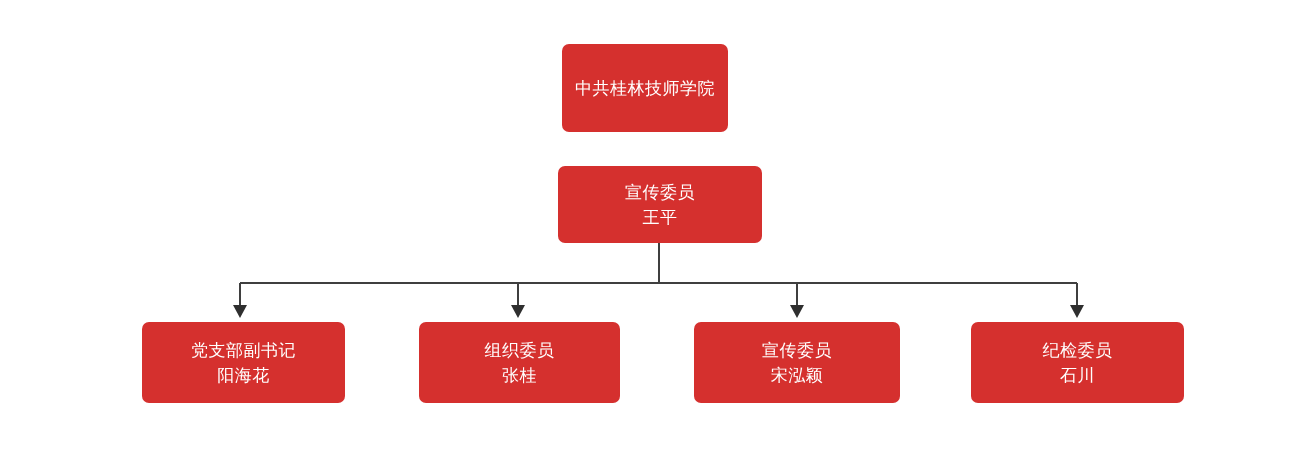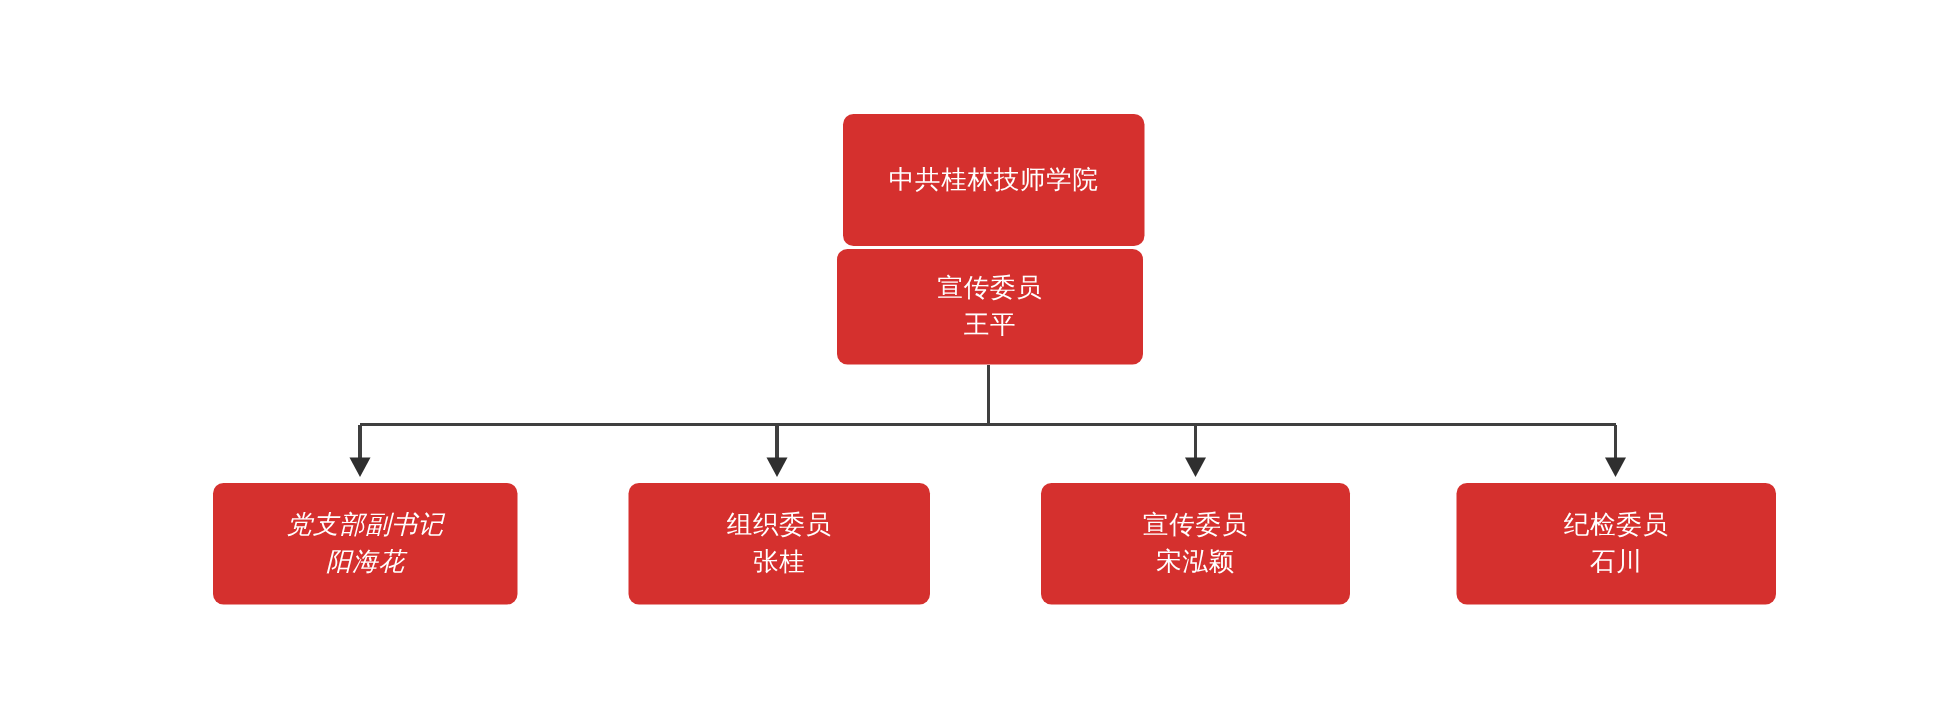--- a/index.html
+++ b/index.html
@@ -39,23 +39,23 @@
   }
   .connector-svg {
     position: absolute;
     left: 0;
     top: 0;
     width: 1289px;
     height: 467px;
     pointer-events: none;
   }
   
-  #node-root       { left: 562px; top: 76px;  width: 201px; height: 88px; align-items: center; }
+  #node-root       { left: 562px; top: 44px;  width: 166px; height: 88px; align-items: center; }
   #node-secretary  { left: 558px; top: 166px; width: 204px; height: 77px; }
-  #node-child-0    { left: 142px; top: 322px; width: 203px; height: 81px; font-style: italic; }
+  #node-child-0    { left: 142px; top: 322px; width: 203px; height: 81px; }
   #node-child-1    { left: 419px; top: 322px; width: 201px; height: 81px; }
   #node-child-2    { left: 694px; top: 322px; width: 206px; height: 81px; }
   #node-child-3    { left: 971px; top: 322px; width: 213px; height: 81px; }
 </style>
 </head>
 <body>
 
 <div id="chart-canvas">
 
   <svg class="connector-svg" viewBox="0 0 1289 467" xmlns="http://www.w3.org/2000/svg">

